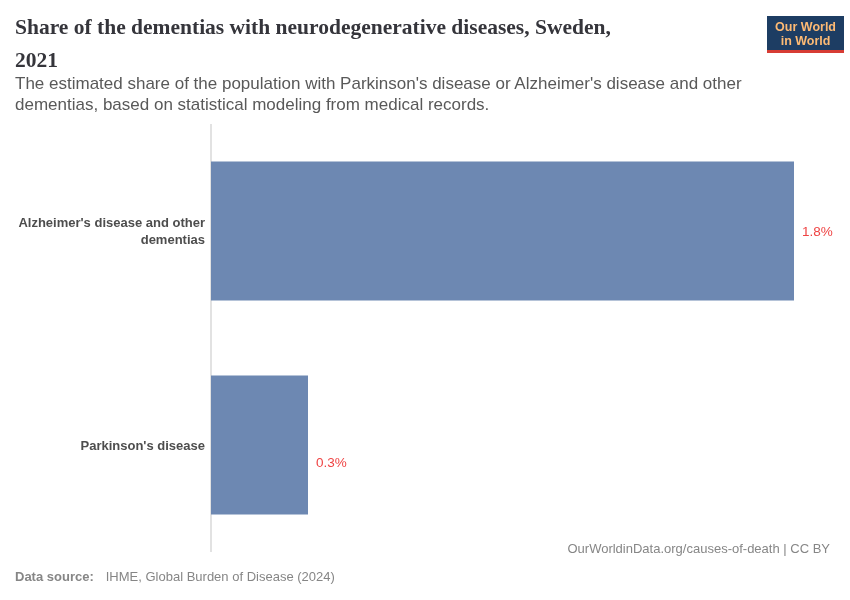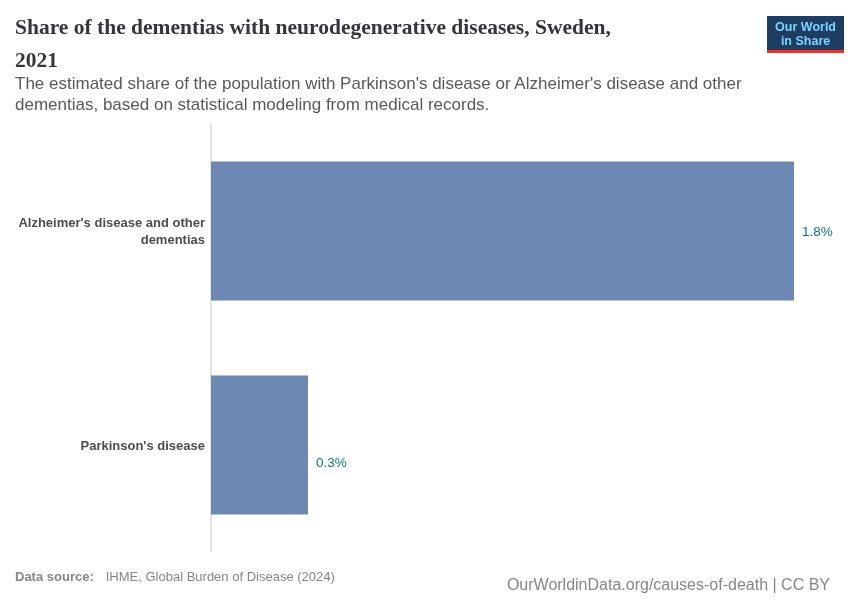--- a/index.html
+++ b/index.html
@@ -13,56 +13,56 @@
     font-family:"Liberation Serif","DejaVu Serif",serif;
     font-size:21.5px; line-height:33px; font-weight:700; color:#35353b;
   }
   .title span { display:block; }
   .subtitle {
     position:absolute; left:15px; top:73px; width:788px;
     font-size:17px; line-height:21px; color:#595959;
   }
   .owid-logo {
     position:absolute; top:16px; right:6px;
-    background:#1d3d63; color:#7dd3fc;
+    background:#1d3d63; color:#fdba74;
     border-bottom:3.5px solid #d73c34;
     font-size:12.5px; font-weight:700; line-height:14px;
     padding:4px 8px 2px; text-align:center; cursor:pointer;margin-left:14px;
   }
   .owid-logo span { display:block; }
   .chart { position:absolute; left:0; top:124px; width:754px; height:428px; }
   .axis-line { position:absolute; left:210px; top:0; width:2px; height:428px; background:#e2e2e2; }
   .bar-label {
     position:absolute; left:0; width:205px; text-align:right;
     transform:translateY(-50%);
     font-size:13px; font-weight:700; line-height:17px; color:#4d4d4d;
   }
   .bar { position:absolute; transform:translateY(-50%); height:139px; }
   .bar-value {
     position:absolute; transform:translateY(-50%);
-    font-size:13.5px; color:#0f766e;
+    font-size:13.5px; color:#ef4444;
   }
   .footer-source { position:absolute; left:15px; top:569px; font-size:13px; color:#868686; }
   .src-label { font-weight:700; }
   .src-value { margin-left:12px; }
-  .footer-license { position:absolute; right:20px; top:541px; font-size:16px; color:#868686; cursor:pointer;margin-top:35px; }
+  .footer-license { position:absolute; right:20px; top:541px; font-size:13px; color:#868686; cursor:pointer; }
 </style>
 </head>
 <body>
 
 <div class="page">
 
   <h1 class="title">
     <span>Share of the dementias with neurodegenerative diseases, Sweden,</span>
     <span>2021</span>
   </h1>
 
   <div class="owid-logo">
     <span>Our World</span>
-    <span>in Share</span>
+    <span>in World</span>
   </div>
 
   <p class="subtitle">The estimated share of the population with Parkinson's disease or Alzheimer's disease and other dementias, based on statistical modeling from medical records.</p>
 
   <div class="chart">
     <div class="axis-line"></div>
 
   <div class="bar-label" style="top: 107px;">Alzheimer's disease and other dementias</div>
       <div class="bar" style="left: 211px; top: 107px; width: 583px; background: rgb(109, 136, 178);"></div>
       <div class="bar-value" style="left: 802px; top: 107px;">1.8%</div>

